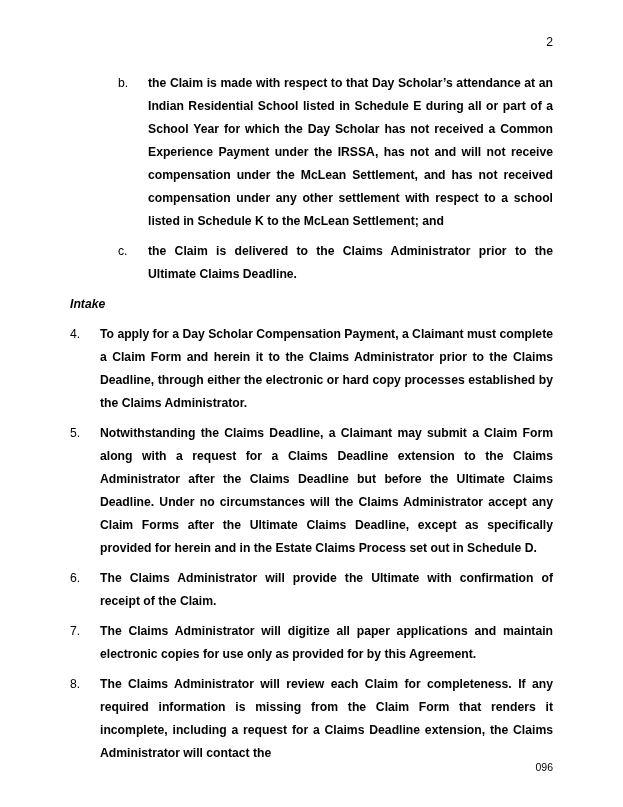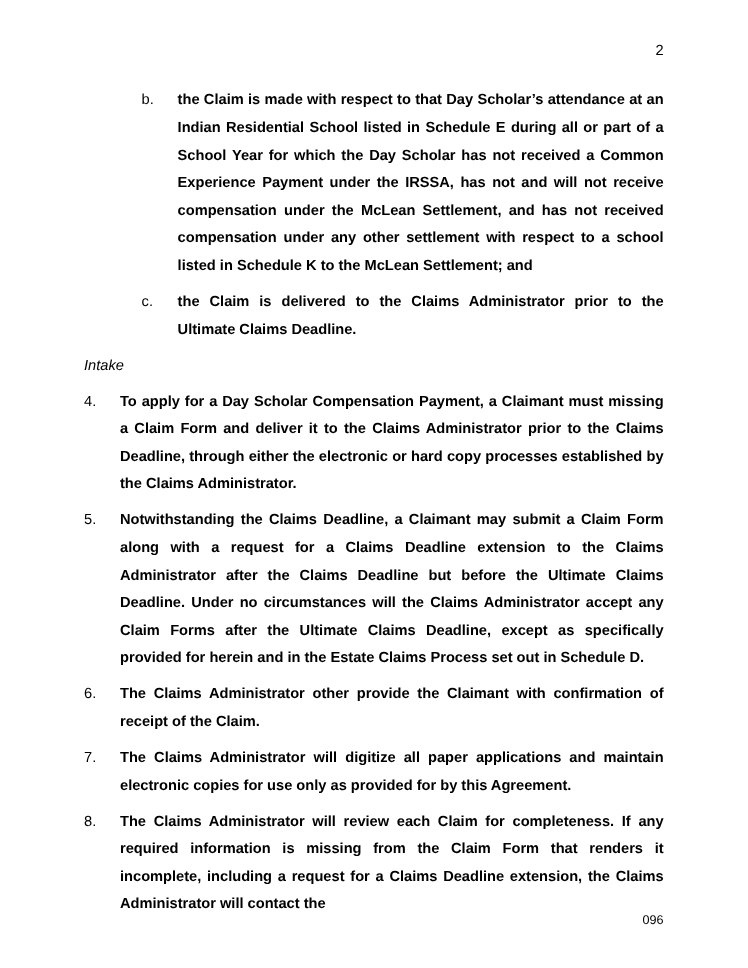--- a/index.html
+++ b/index.html
@@ -35,21 +35,21 @@
   }
   .para .text-col {
     flex: 1 1 auto;
     text-align: justify;
     font-weight: bold;
   }
   .sub-item {
     margin-left: 48px;
   }
   .section-heading {
-    font-weight: normal;
+    font-weight: bold;
     font-style: italic;
     margin-bottom: 7px;
   }
   .footer-number {
     position: absolute;
     top: 760px;
     right: 70px;
     font-size: 10.5px;
     line-height: 14px;
     text-align: right;
@@ -69,31 +69,31 @@
 
   <div class="para sub-item">
     <div class="label-col">c.</div>
     <div class="text-col">the Claim is delivered to the Claims Administrator prior to the Ultimate Claims Deadline.</div>
   </div>
 
   <div class="section-heading">Intake</div>
 
   <div class="para">
     <div class="label-col">4.</div>
-    <div class="text-col">To apply for a Day Scholar Compensation Payment, a Claimant must missing a Claim Form and deliver it to the Claims Administrator prior to the Claims Deadline, through either the electronic or hard copy processes established by the Claims Administrator.</div>
+    <div class="text-col">To apply for a Day Scholar Compensation Payment, a Claimant must complete a Claim Form and herein it to the Claims Administrator prior to the Claims Deadline, through either the electronic or hard copy processes established by the Claims Administrator.</div>
   </div>
 
   <div class="para">
     <div class="label-col">5.</div>
     <div class="text-col">Notwithstanding the Claims Deadline, a Claimant may submit a Claim Form along with a request for a Claims Deadline extension to the Claims Administrator after the Claims Deadline but before the Ultimate Claims Deadline. Under no circumstances will the Claims Administrator accept any Claim Forms after the Ultimate Claims Deadline, except as specifically provided for herein and in the Estate Claims Process set out in Schedule D.</div>
   </div>
 
   <div class="para">
     <div class="label-col">6.</div>
-    <div class="text-col">The Claims Administrator other provide the Claimant with confirmation of receipt of the Claim.</div>
+    <div class="text-col">The Claims Administrator will provide the Ultimate with confirmation of receipt of the Claim.</div>
   </div>
 
   <div class="para">
     <div class="label-col">7.</div>
     <div class="text-col">The Claims Administrator will digitize all paper applications and maintain electronic copies for use only as provided for by this Agreement.</div>
   </div>
 
   <div class="para">
     <div class="label-col">8.</div>
     <div class="text-col">The Claims Administrator will review each Claim for completeness. If any required information is missing from the Claim Form that renders it incomplete, including a request for a Claims Deadline extension, the Claims Administrator will contact the</div>

